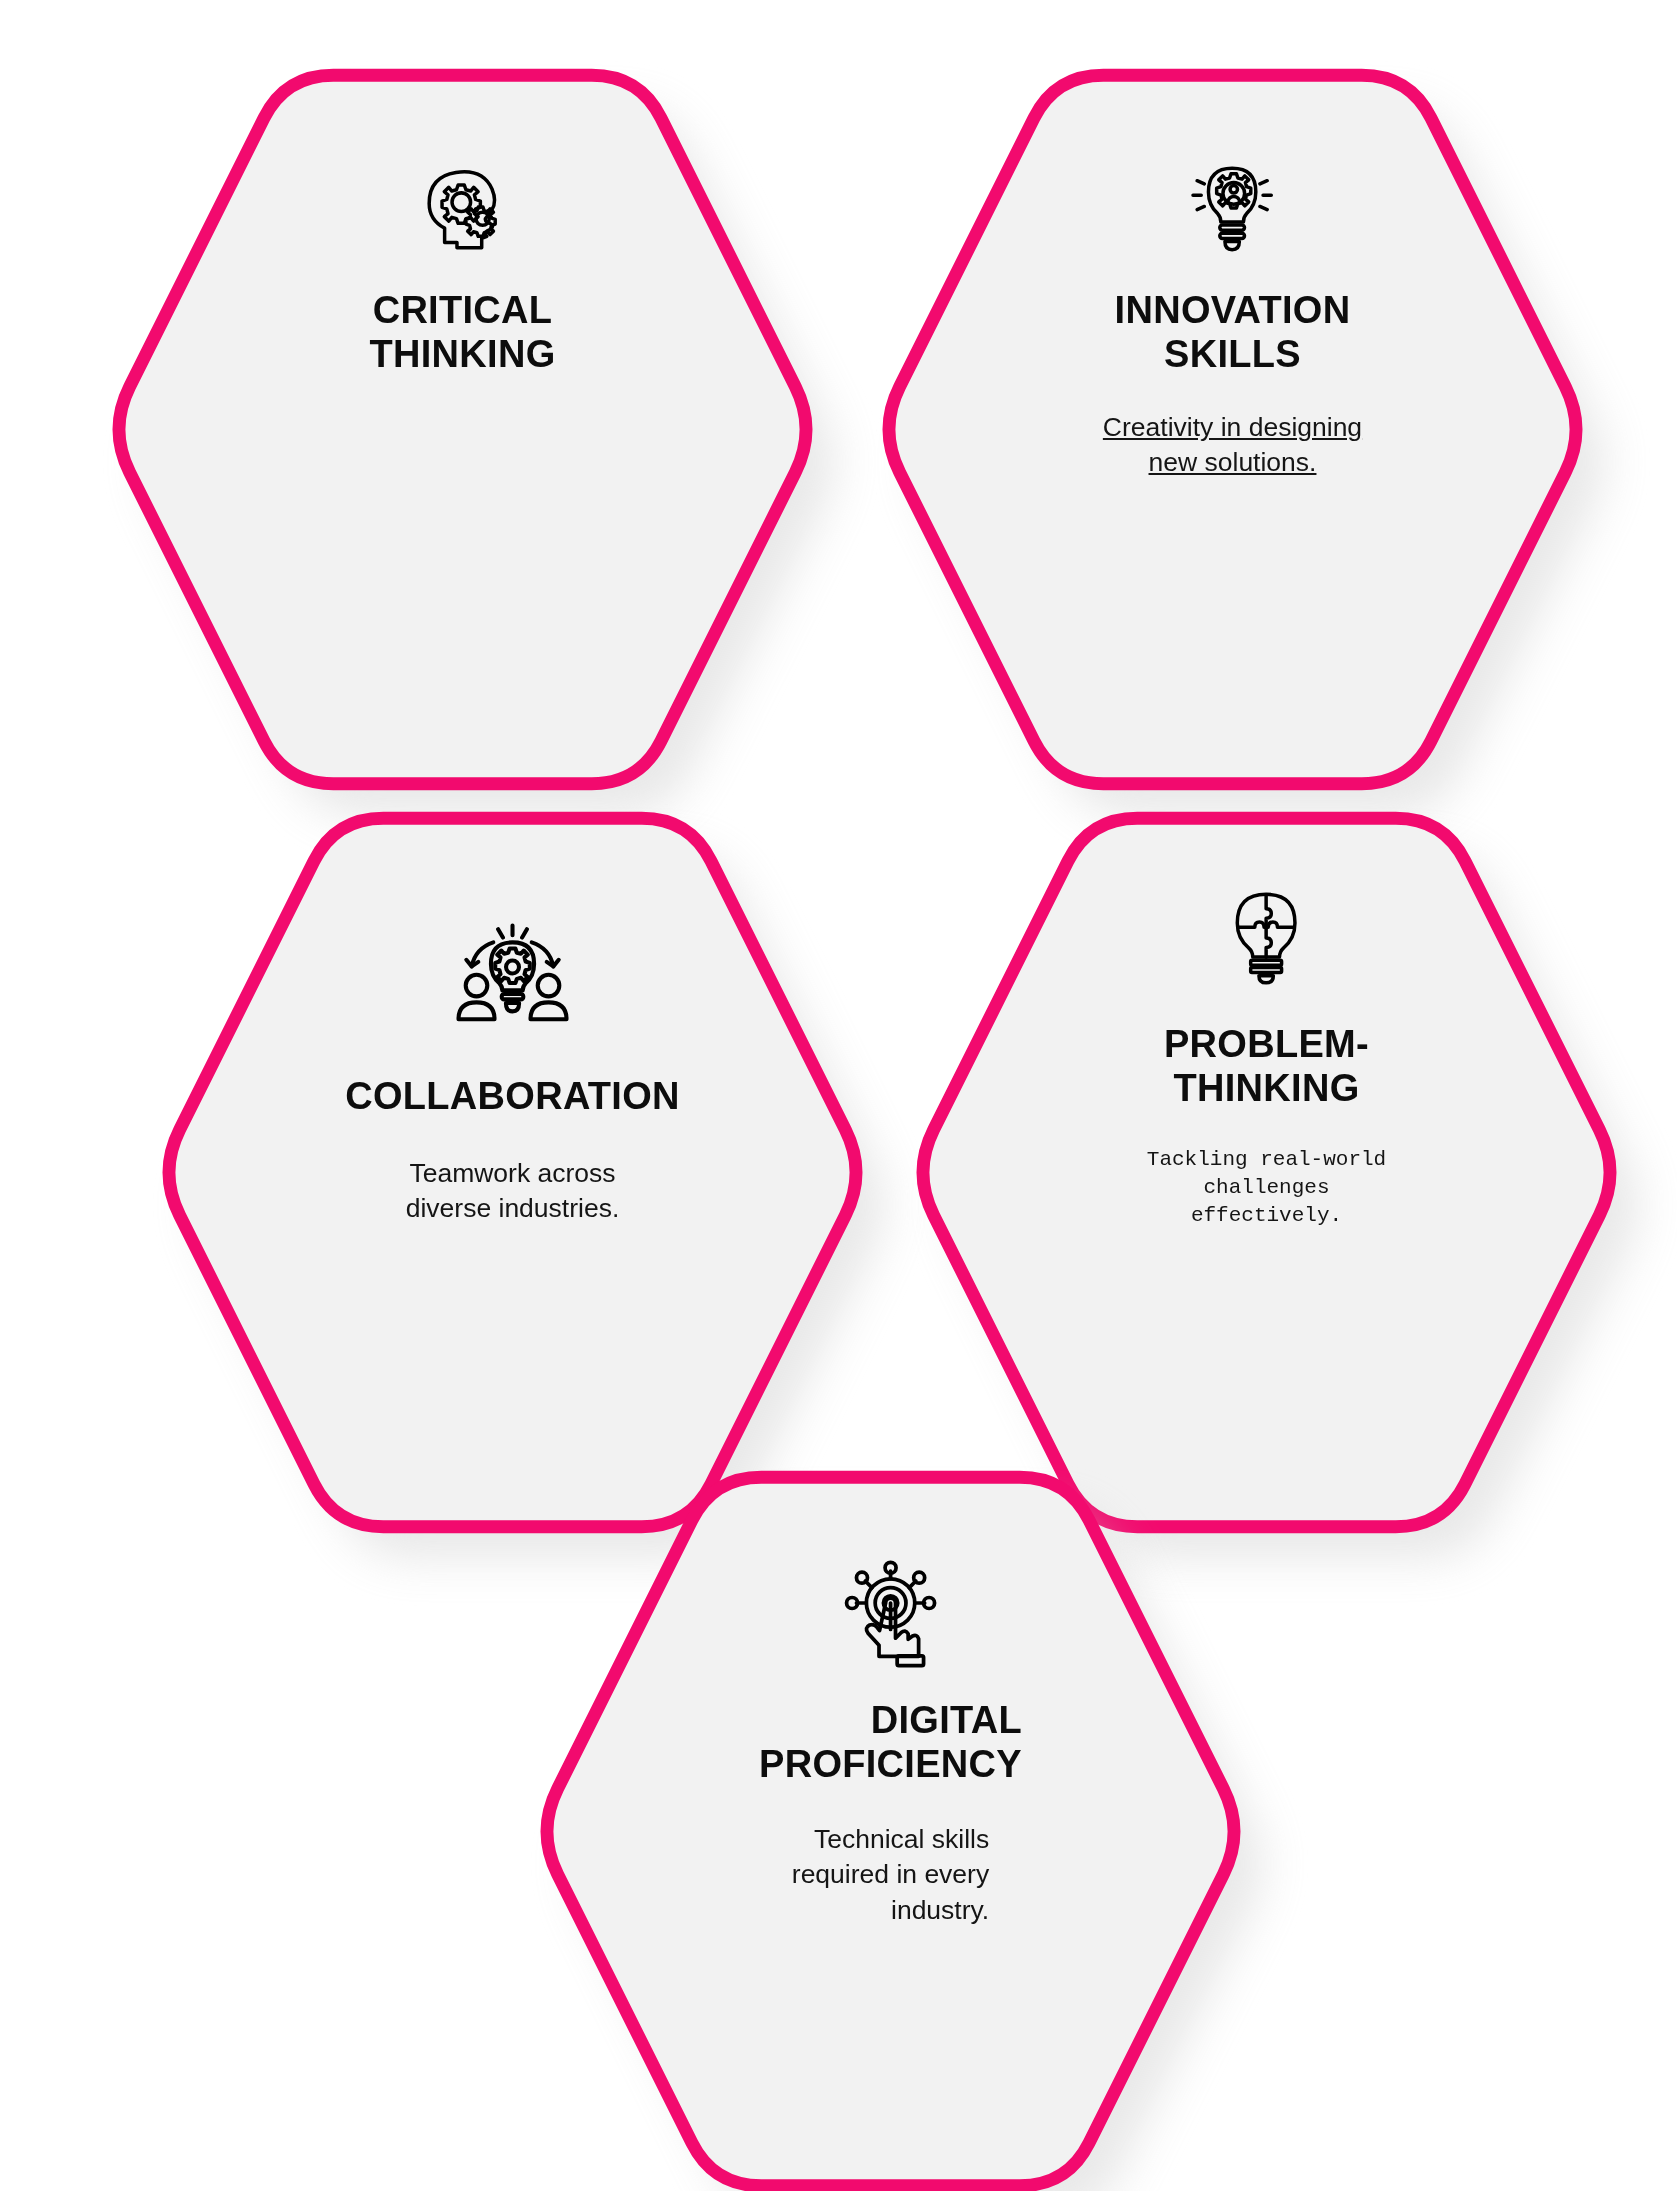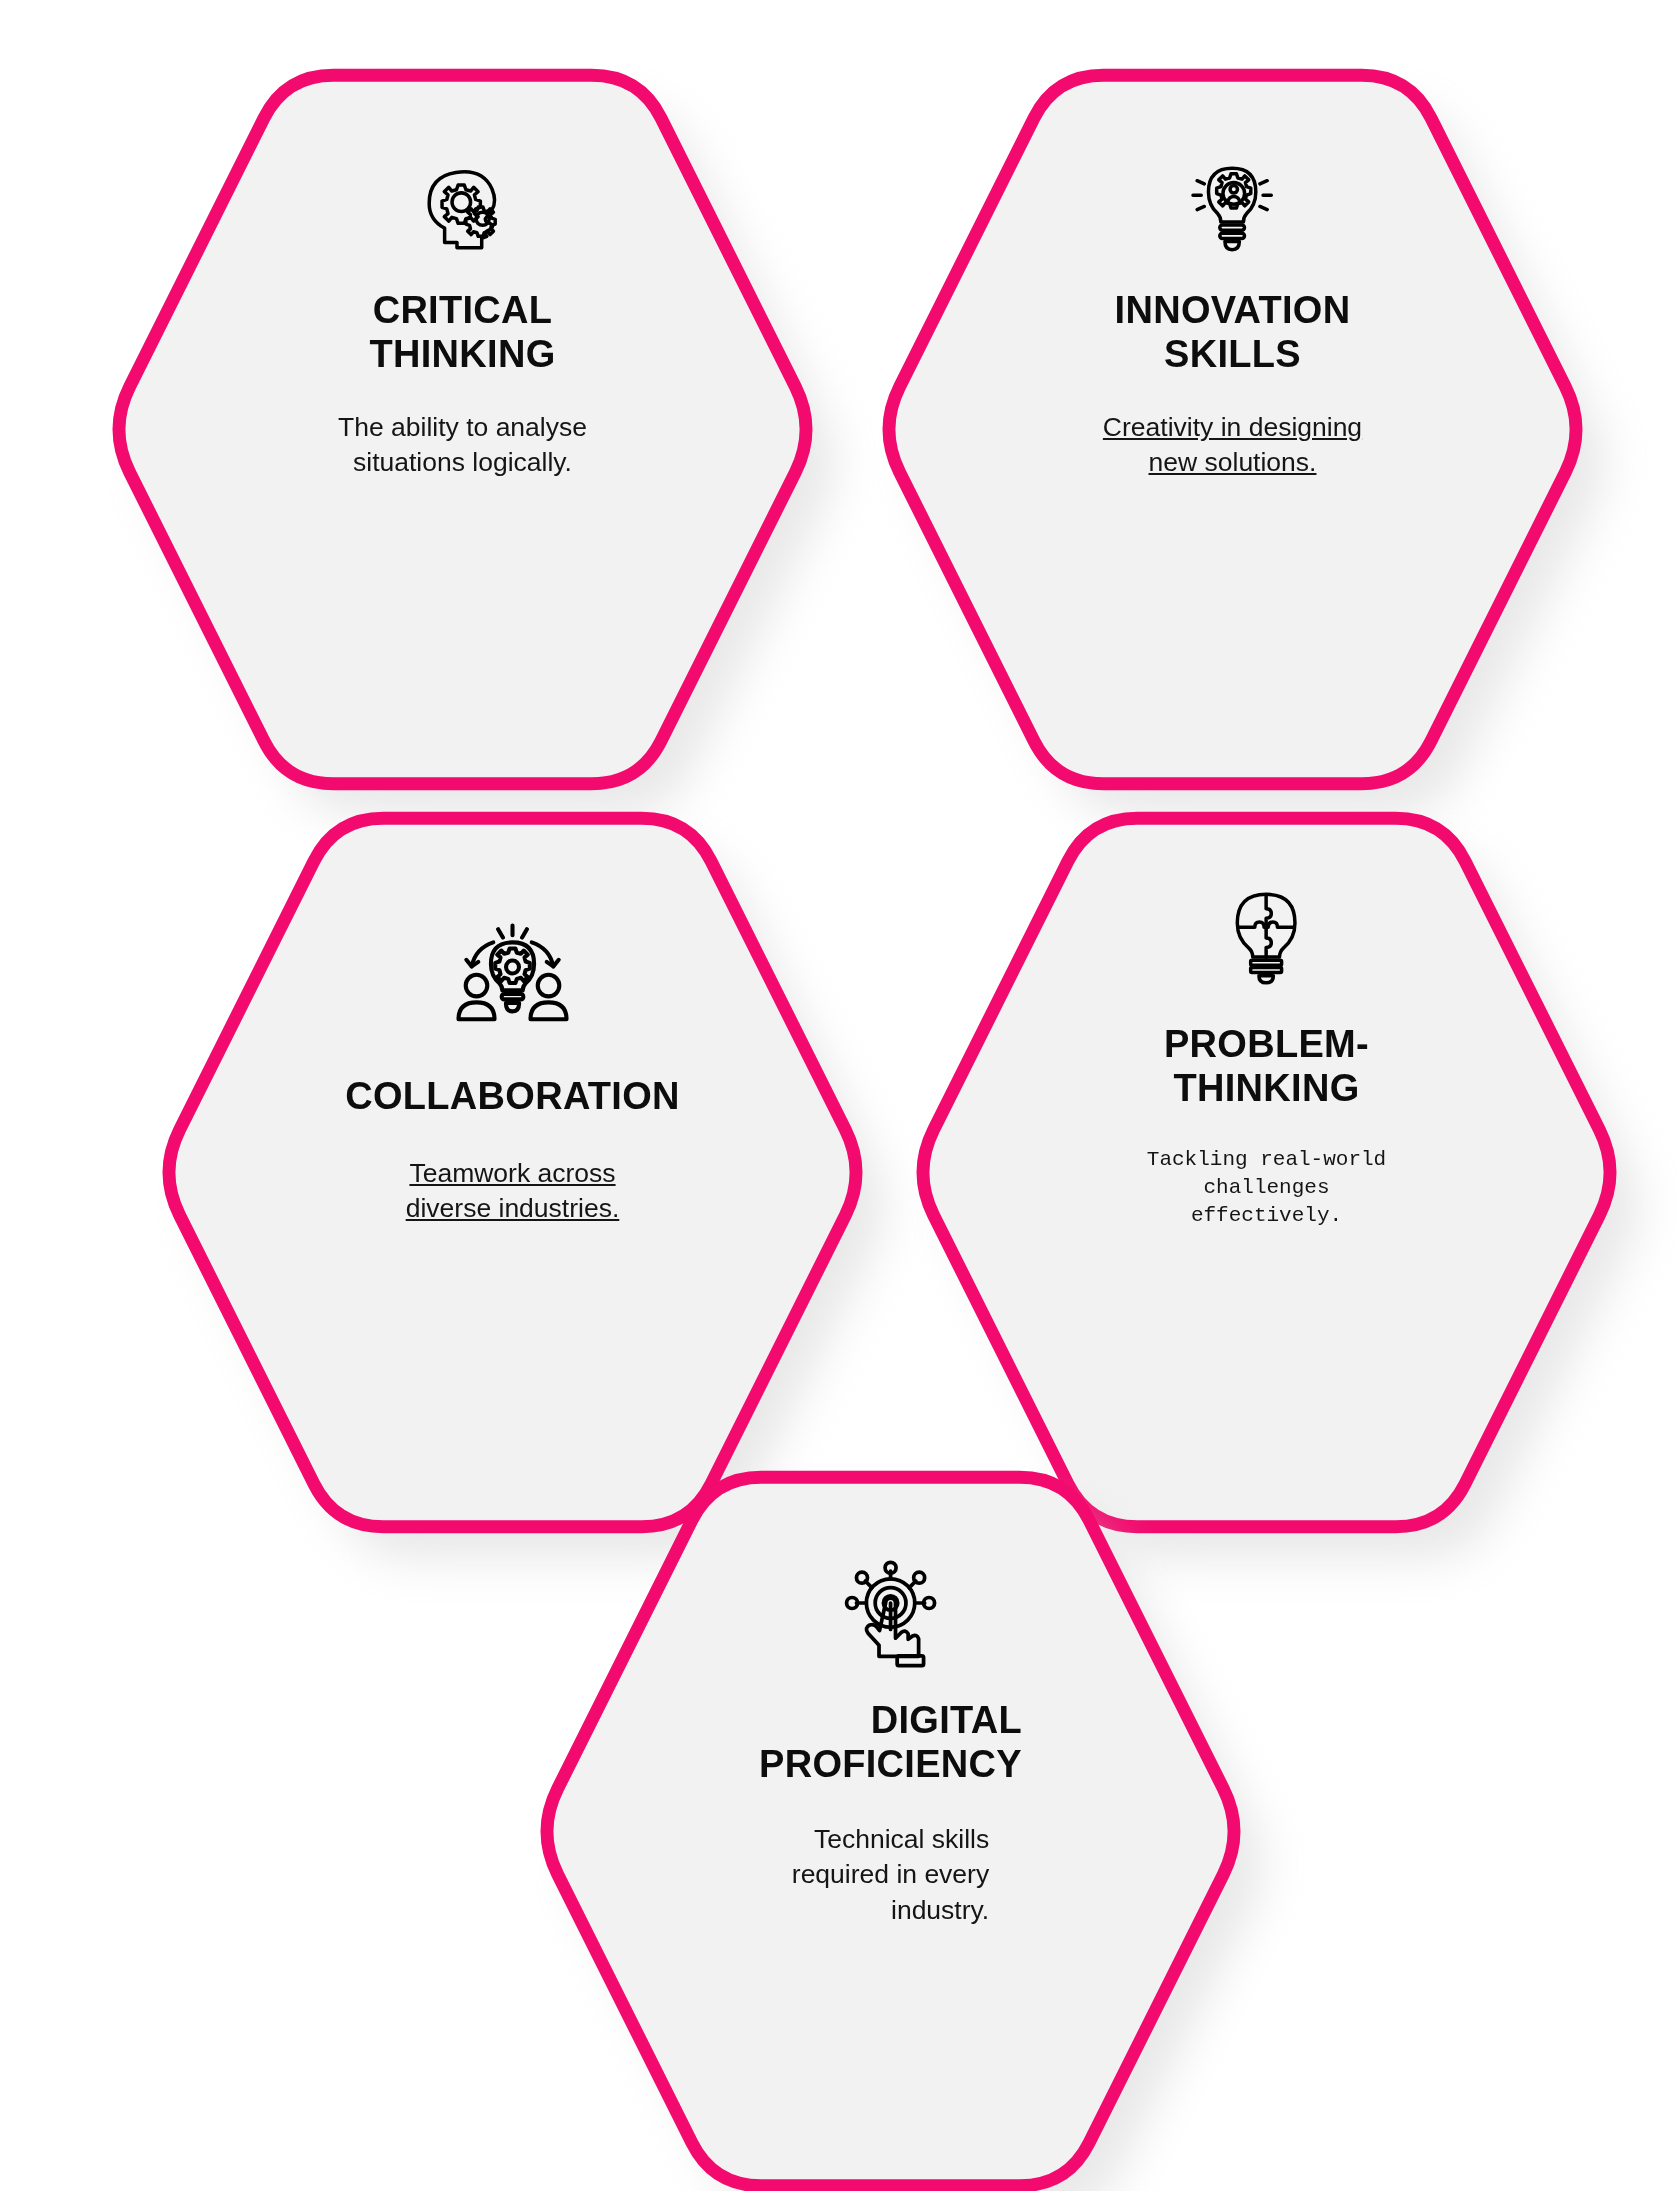--- a/index.html
+++ b/index.html
@@ -65,22 +65,20 @@
           <svg viewBox="0 0 100 100" width="103" height="103" fill="none" stroke="#000" stroke-width="3.4" stroke-linecap="round" stroke-linejoin="round">
     <path d="M33 84 V70 Q18 62 18 46 Q18 20 44 16 Q70 12 79 32 Q84 44 79 52 L74 59 Q71 62 74 64 L78 66 Q81 68 78 71 L74 73 Q71 75 74 78 L69 80 V89 H45 V84 Z"></path>
     <path d="M40 34 l4.5 -1.2 1.6 -4.6 6.0 0 1.6 4.6 4.5 1.2 3.0 -3.6 4.3 4.3 -3.6 3.0 1.2 4.5 4.6 1.6 0 6.0 -4.6 1.6 -1.2 4.5 3.6 3.0 -4.3 4.3 -3.0 -3.6 -4.5 1.2 -1.6 4.6 -6.0 0 -1.6 -4.6 -4.5 -1.2 -3.0 3.6 -4.3 -4.3 3.6 -3.0 -1.2 -4.5 -4.6 -1.6 0 -6.0 4.6 -1.6 1.2 -4.5 -3.6 -3.0 4.3 -4.3 Z"></path>
     <circle cx="49.2" cy="44.8" r="9"></circle>
     <path d="M61 54 l3.4 -0.9 1.2 -3.5 4.6 0 1.2 3.5 3.4 0.9 2.3 -2.7 3.3 3.3 -2.7 2.3 0.9 3.4 3.5 1.2 0 4.6 -3.5 1.2 -0.9 3.4 2.7 2.3 -3.3 3.3 -2.3 -2.7 -3.4 0.9 -1.2 3.5 -4.6 0 -1.2 -3.5 -3.4 -0.9 -2.3 2.7 -3.3 -3.3 2.7 -2.3 -0.9 -3.4 -3.5 -1.2 0 -4.6 3.5 -1.2 0.9 -3.4 -2.7 -2.3 3.3 -3.3 Z"></path>
     <circle cx="69.9" cy="60.9" r="6.4"></circle>
           </svg>
         </div>
         <div class="hex-title" style="font-size: 38px; color: rgb(13, 13, 13);">CRITICAL
 THINKING</div>
-        <div class="hex-desc" style="font-size: 26.5px; color: rgb(21, 21, 21); margin-top: 34px;">The ability to analyse
-situations logically.</div>
       </div>
     </div>
     <div class="hex-cell" style="left: 856px; top: 53px; width: 753px; height: 753px;">
       <svg class="hex-svg" viewBox="0 0 880 880">
         <defs>
           <filter id="f1" x="-30%" y="-30%" width="180%" height="180%">
             <feGaussianBlur in="SourceGraphic" stdDeviation="26"></feGaussianBlur>
           </filter>
         </defs>
         <g transform="translate(34,38)" filter="url(#f1)" opacity="0.42">
@@ -134,21 +132,21 @@
     <path d="M16 42 l-4.5 -5.5 M16 42 l5.5 -3.8"></path>
     <path d="M66 22 Q81 27 84 42"></path>
     <path d="M84 42 l4.5 -5.5 M84 42 l-5.5 -3.8"></path>
     <circle cx="20" cy="58" r="9"></circle>
     <path d="M5 86 q0 -14 15 -14 q15 0 15 14 Z"></path>
     <circle cx="80" cy="58" r="9"></circle>
     <path d="M65 86 q0 -14 15 -14 q15 0 15 14 Z"></path>
           </svg>
         </div>
         <div class="hex-title" style="font-size: 38px; color: rgb(13, 13, 13);">COLLABORATION</div>
-        <div class="hex-desc" style="font-size: 26.5px; color: rgb(21, 21, 21); margin-top: 38px; text-decoration: underline;">Teamwork across
+        <div class="hex-desc" style="font-size: 26.5px; color: rgb(21, 21, 21); margin-top: 38px;">Teamwork across
 diverse industries.</div>
       </div>
     </div>
     <div class="hex-cell" style="left: 890px; top: 796px; width: 753px; height: 753px;">
       <svg class="hex-svg" viewBox="0 0 880 880">
         <defs>
           <filter id="f3" x="-30%" y="-30%" width="180%" height="180%">
             <feGaussianBlur in="SourceGraphic" stdDeviation="26"></feGaussianBlur>
           </filter>
         </defs>

